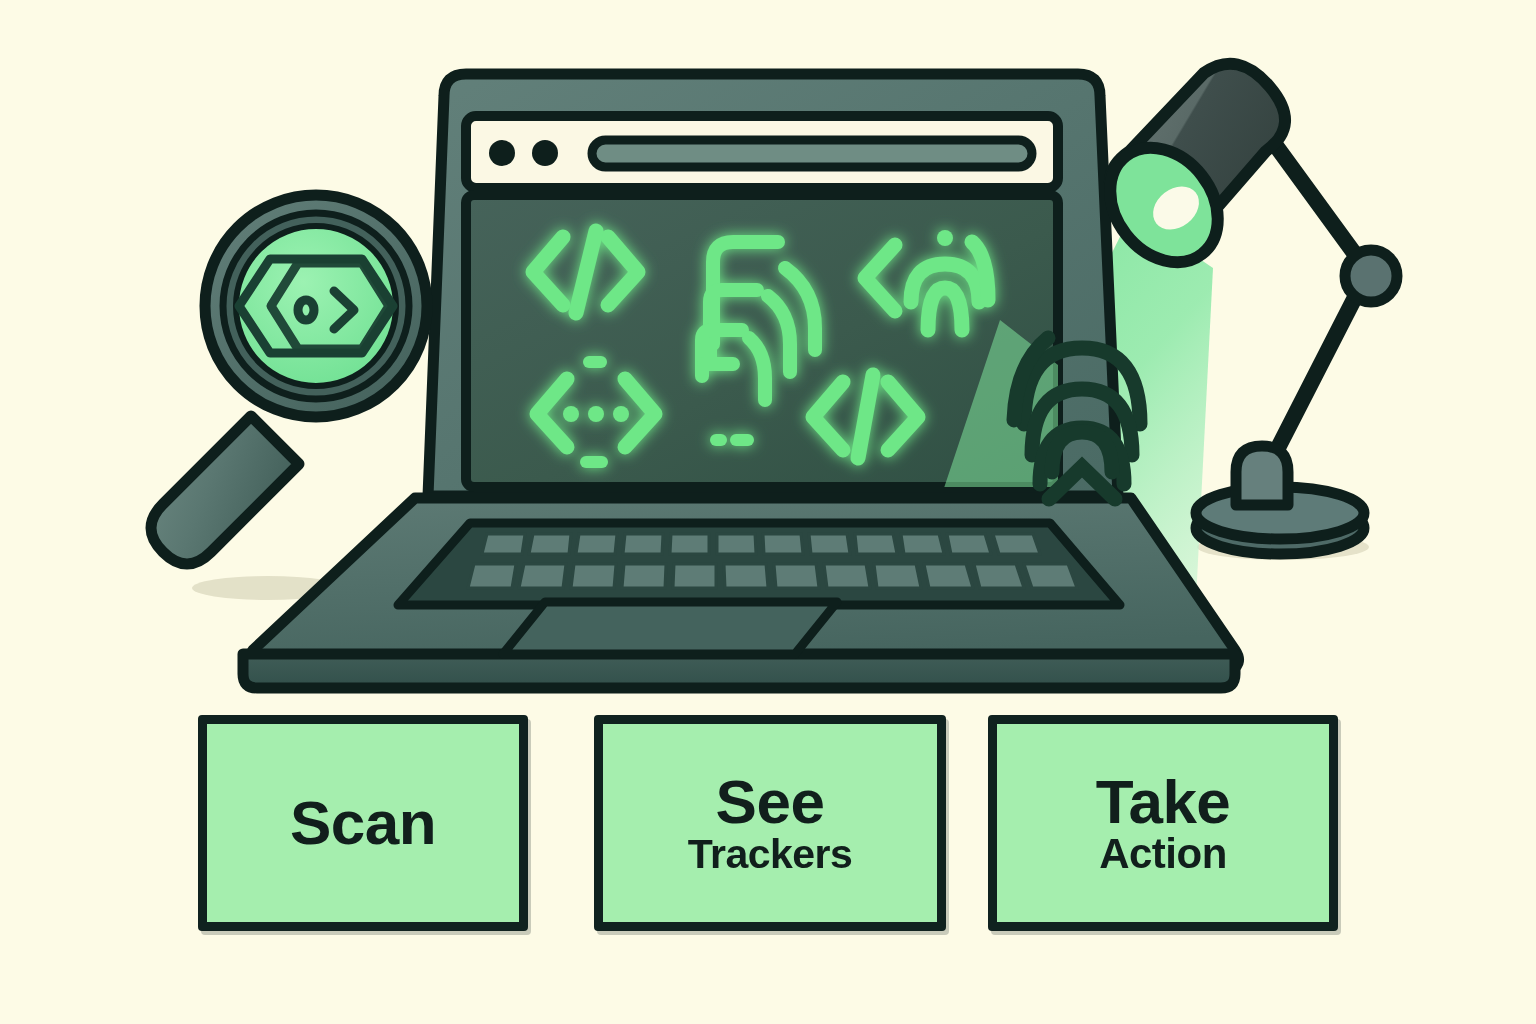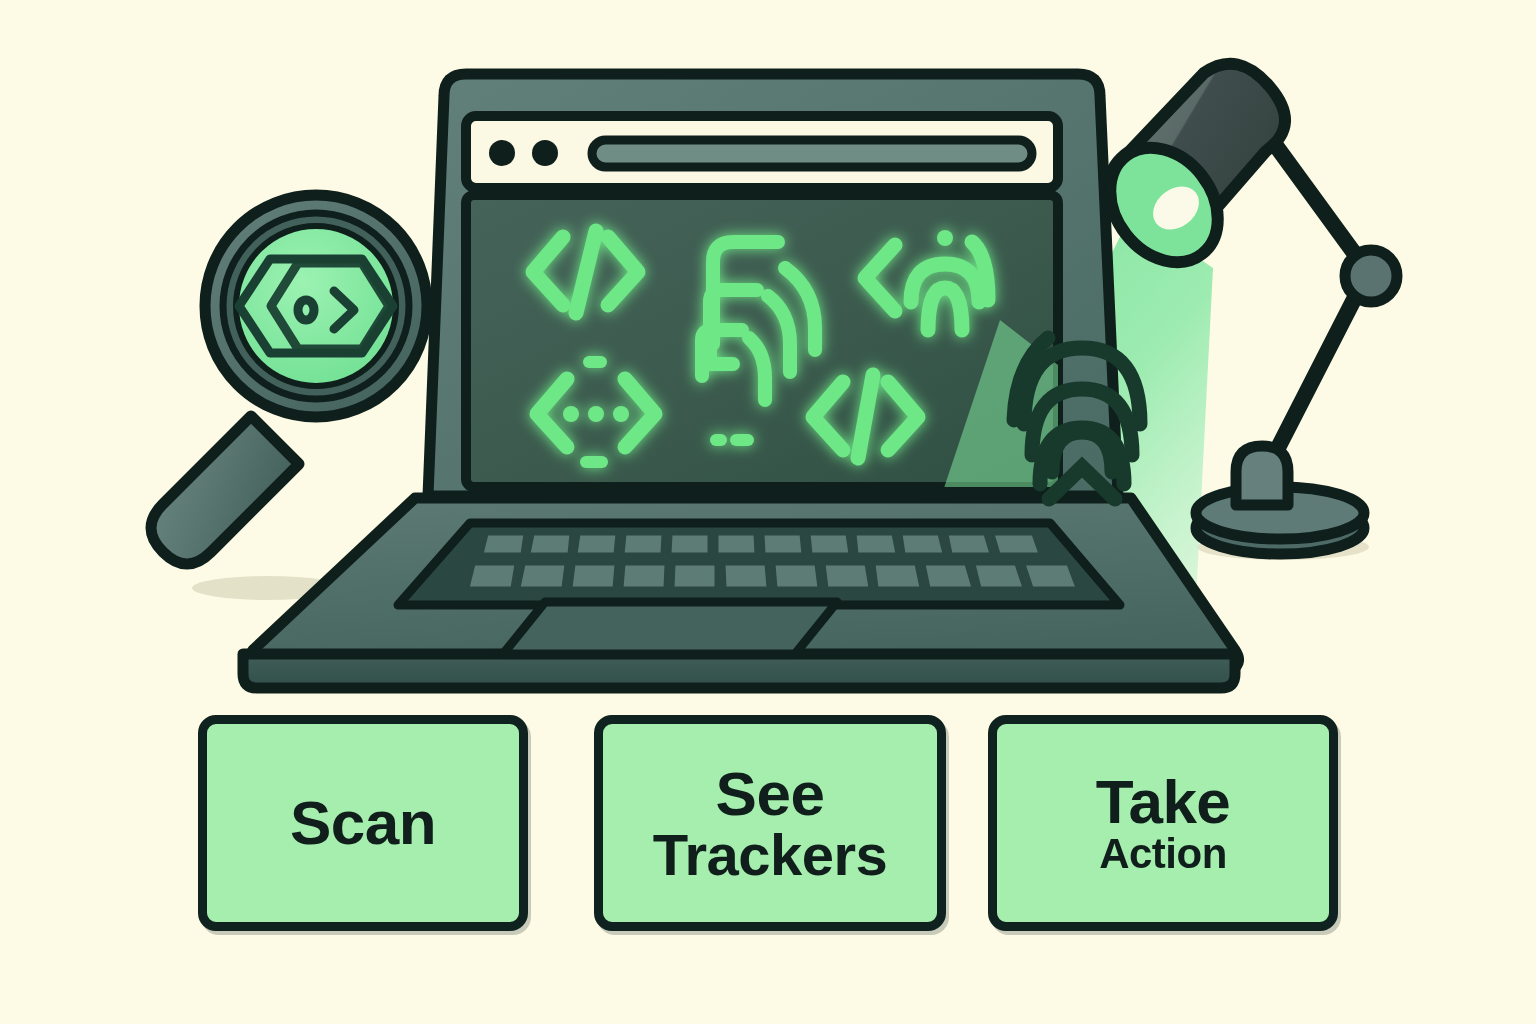--- a/index.html
+++ b/index.html
@@ -20,37 +20,37 @@
     display:flex;
     justify-content:center;
     align-items:flex-start;
     gap:42px;
     pointer-events:auto;
   }
   .cta{
     box-sizing:border-box;
     background:#a5eeae;
     border:9px solid #10221f;
-    border-radius:18px;
+    border-radius:4px;
     display:flex;
     flex-direction:column;
     align-items:center;
     justify-content:center;
     line-height:1.02;
     color:#111f1c;
     font-weight:bold;
     letter-spacing:-0.5px;
     cursor:pointer;
     box-shadow:3px 4px 0 rgba(16,34,31,.22);
   }
   .cta span{display:block;white-space:nowrap;}
   .cta-1{width:330px;height:216px;font-size:62px;}
   .cta-2{width:352px;height:216px;font-size:62px;margin-left:24px;}
   .cta-3{width:350px;height:216px;font-size:62px;}
-  .cta-2 .l2{font-size:58px;}
+  .cta-2 .l2{font-size:41px;}
   .cta-3 .l2{font-size:42px;}
 </style>
 </head>
 <body>
 
 <div id="stage">
 
   <svg id="artboard" viewBox="0 0 1536 1024" xmlns="http://www.w3.org/2000/svg">
     <defs>
       <linearGradient id="gScreen" x1="0" y1="0" x2="1" y2="1">

